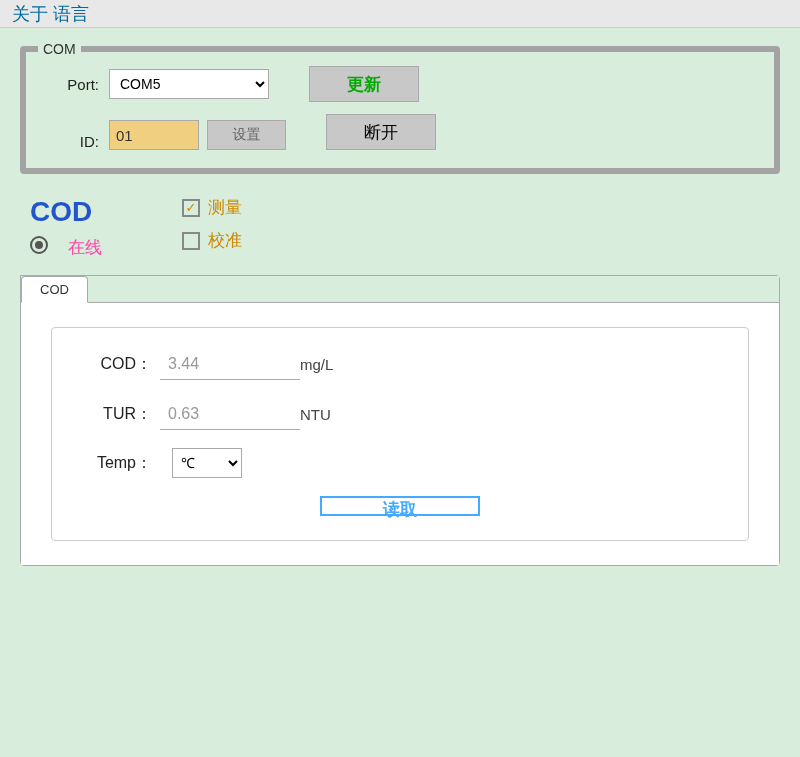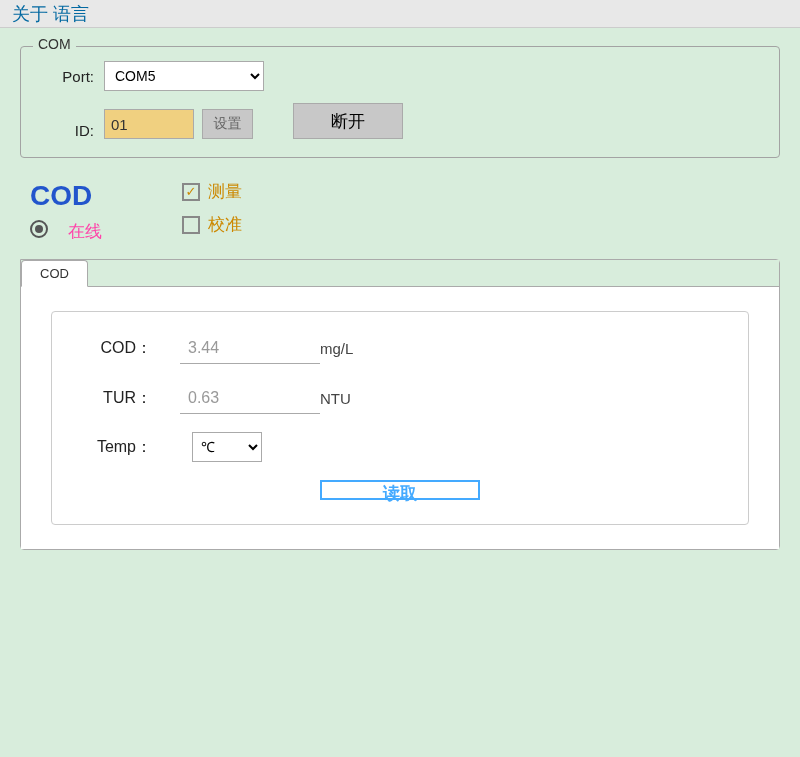--- a/index.html
+++ b/index.html
@@ -24,21 +24,21 @@
       color: #0369a1;
       border-bottom: 1px solid #ccc;
     }
 
     .main-content {
       padding: 18px 20px 0 20px;
     }
 
     
     .com-group {
-      border: 1px solid #a3a3a3;
+      border: 6px solid #a3a3a3;
       border-radius: 4px;
       padding: 14px 18px 18px 18px;
       position: relative;
       background: #d8eddc;
       margin-bottom: 22px;
     }
 
     .com-group-legend {
       position: absolute;
       top: -11px;
@@ -109,21 +109,21 @@
       height: 30px;
       background: #f0d080;
       border: 1px solid #aaa;
       font-size: 15px;
       padding: 2px 6px;
       color: #333;
     }
 
     .btn-set {
       margin-left: 8px;
-      width: 51px;
+      width: 79px;
       height: 30px;
       background: #c8c8c8;
       border: 1px solid #aaa;
       font-size: 14px;
       color: #666;
       cursor: pointer;
       font-family: "Microsoft YaHei", Arial, sans-serif;
     }
 
     
@@ -261,21 +261,21 @@
       display: flex;
       align-items: center;
       margin-bottom: 18px;
     }
 
     .measure-label {
       width: 70px;
       text-align: right;
       font-size: 16px;
       color: #222;
-      margin-right: 28px;
+      margin-right: 8px;
     }
 
     .measure-input {
       width: 140px;
       height: 32px;
       border: none;
       border-bottom: 1px solid #aaa;
       font-size: 16px;
       color: #999;
       padding: 2px 8px;
@@ -327,20 +327,21 @@
     <div class="com-row">
       <span class="com-label">Port:</span>
       <select class="com-select">
         <option>COM5</option>
         <option>COM1</option>
         <option>COM2</option>
         <option>COM3</option>
         <option>COM4</option>
         <option>COM6</option>
       </select>
+      <button class="btn-update">更新</button>
     </div>
 
     <div class="com-row">
       <span class="com-label">ID:</span>
       <input type="text" class="id-input" value="01" style="">
       <button class="btn-set">设置</button>
       <button class="btn-disconnect">断开</button>
     </div>
   </div>
 

